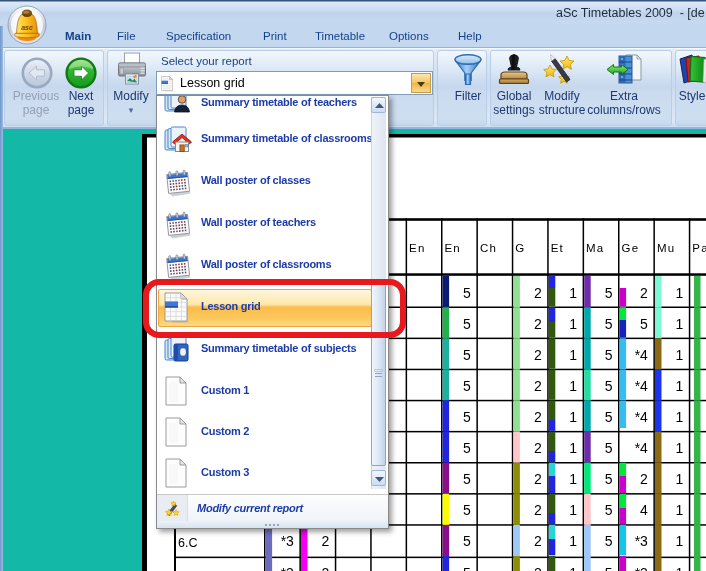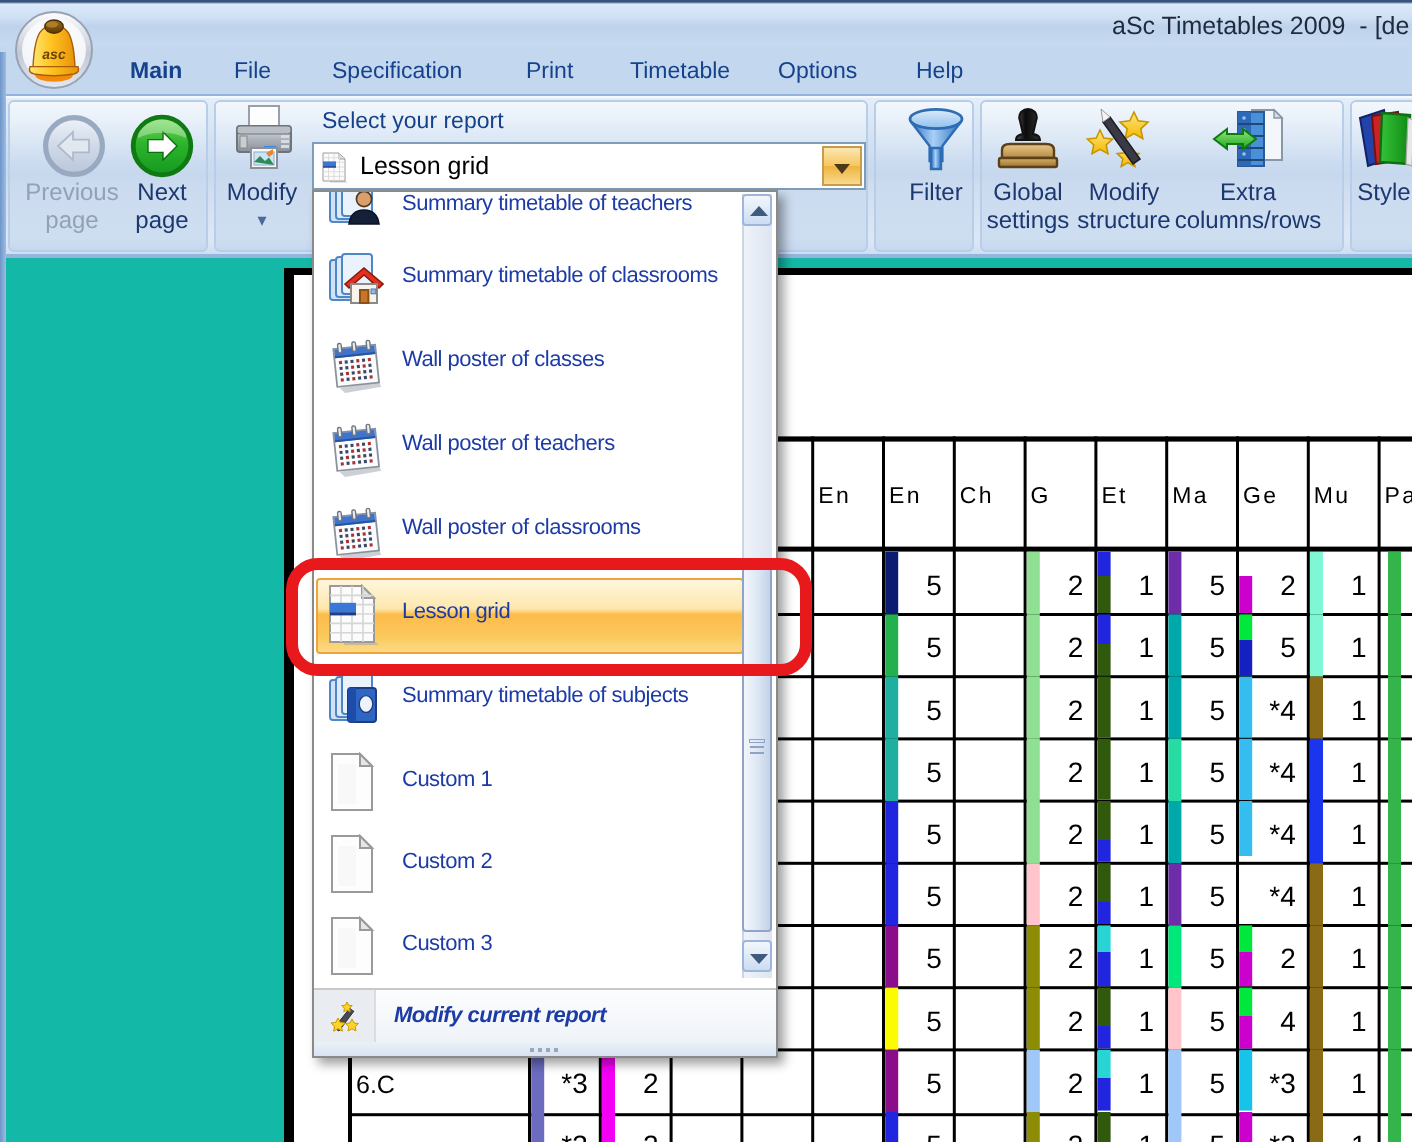--- a/index.html
+++ b/index.html
@@ -21,21 +21,21 @@
 .blabel { position:absolute; font-size:12px; color:#1C3870; text-align:center; line-height:13.5px; }
 .gr { color:#93A1B5; }
 .cbx { position:absolute; left:156px; top:71px; width:277px; height:24px; background:#fff; border:1px solid #7F9DB9; z-index:3;}
 .cbxbtn { position:absolute; right:1px; top:1px; width:20px; height:20px;
   background:linear-gradient(180deg,#FBE6B1 0,#F5C65E 50%,#EFB53F 51%,#F7D98E 100%); border:1px solid #C79B4E; }
 .cbxbtn:after { content:""; position:absolute; left:5px; top:8px; border:4px solid transparent; border-top:5px solid #4A3A1A; }
 .cbxtxt { position:absolute; left:23px; top:4px; font-size:12.5px; color:#000; }
 .dd { position:absolute; left:156px; top:95px; width:233px; height:434px; background:#fff;
   border:1px solid #8A8A8A; box-shadow:3px 3px 5px rgba(0,0,0,0.38); overflow:hidden; z-index:5; }
 .ddic { position:absolute; left:7px; }
-.ddtx { position:absolute; left:44px; font-size:11px; font-weight:normal; letter-spacing:-0.25px; color:#1C3BA6; white-space:nowrap; }
+.ddtx { position:absolute; left:44px; font-size:11px; font-weight:bold; letter-spacing:-0.25px; color:#1C3BA6; white-space:nowrap; }
 .ddsel { position:absolute; left:1px; top:193px; width:214px; height:38px; border:1px solid #F0A23C; border-radius:2px;
   background:linear-gradient(180deg,#FEF6DD 0,#FDE7AB 40%,#FBBC4A 48%,#FBC85C 78%,#FDDA85 100%); }
 .sbtrack { position:absolute; right:2px; top:1px; width:15px; height:392px; background:linear-gradient(90deg,#EFF3F9,#DDE5F0); border-left:1px solid #CCD5E4; }
 .sbbtn { position:absolute; right:2px; width:15px; height:16px; background:linear-gradient(180deg,#F3F7FC,#CCDCF2); border:1px solid #9EB6DC; border-radius:2px; }
 .sbthumb { position:absolute; right:2px; top:185px; width:15px; height:185px;
   background:linear-gradient(90deg,#F2F6FC 0,#DCE6F4 55%,#C2D2E8 100%); border:1px solid #92A4C6; border-radius:2px; }
 .sbgrip { position:absolute; left:3px; top:88px; width:7px; height:1px; box-shadow:0 0 0 0.5px #8FA4C4, 0 3px 0 0 #8FA4C4, 0 6px 0 0 #8FA4C4; }
 .ddsep { position:absolute; left:0; top:398px; width:233px; height:1px; background:#C8C8C8; }
 .ddmod { position:absolute; left:0; top:399px; width:231px; height:26px; background:linear-gradient(180deg,#FCFDFE,#EFF3F8); }
 .ddmod span { position:absolute; left:40px; top:7px; font-size:11px; font-weight:bold; letter-spacing:-0.25px; color:#1C3BA6;font-style:italic; }

